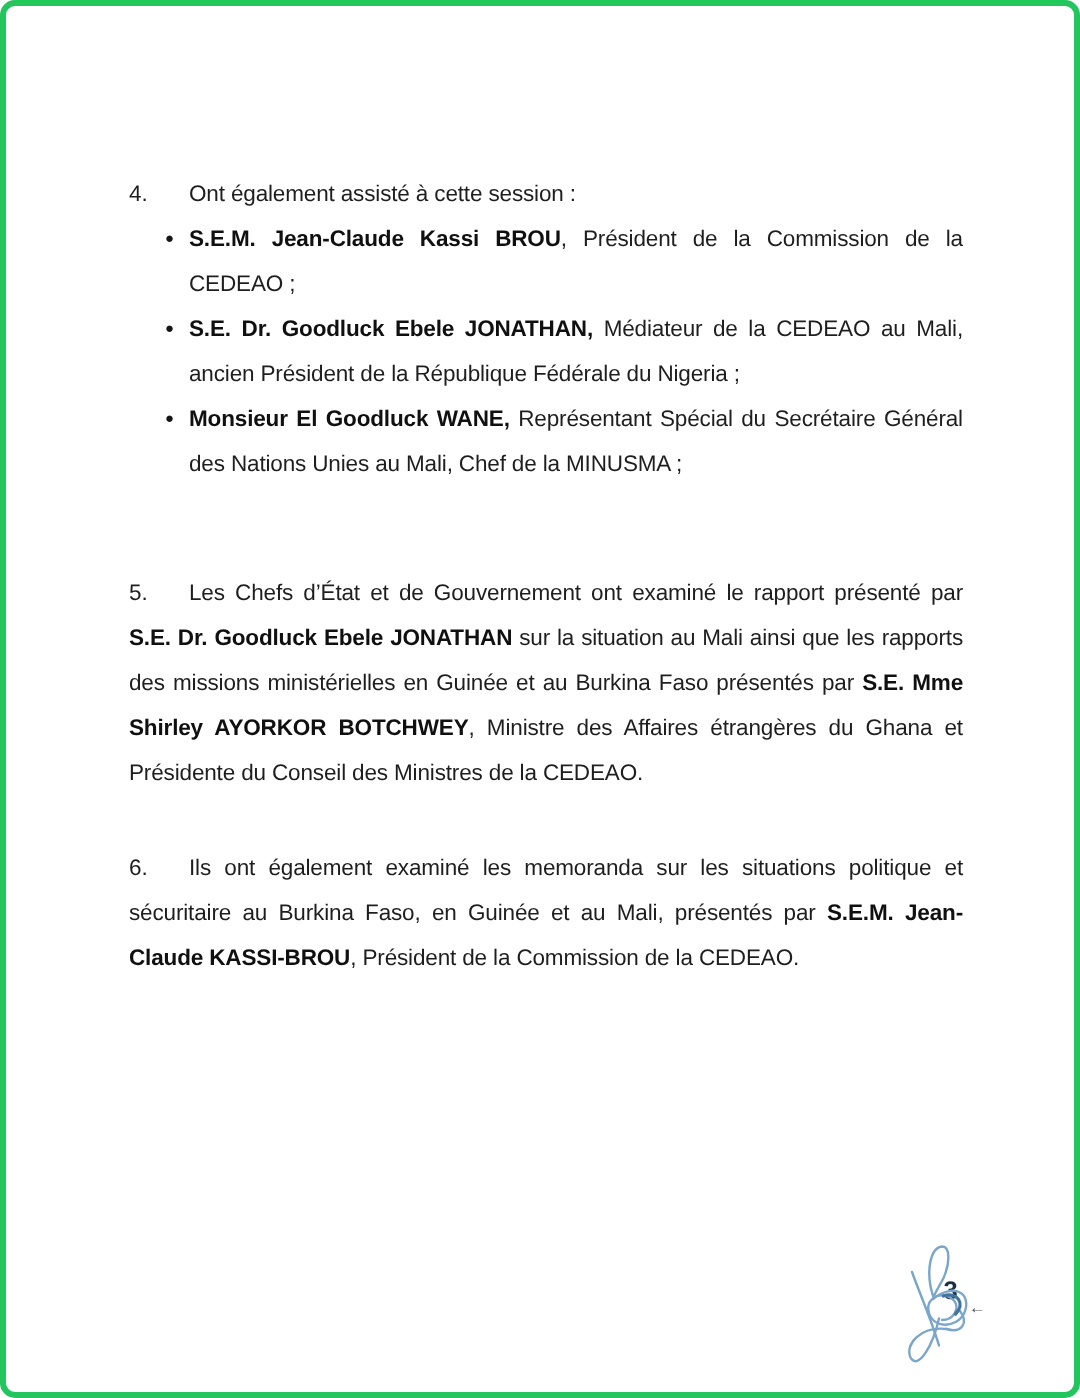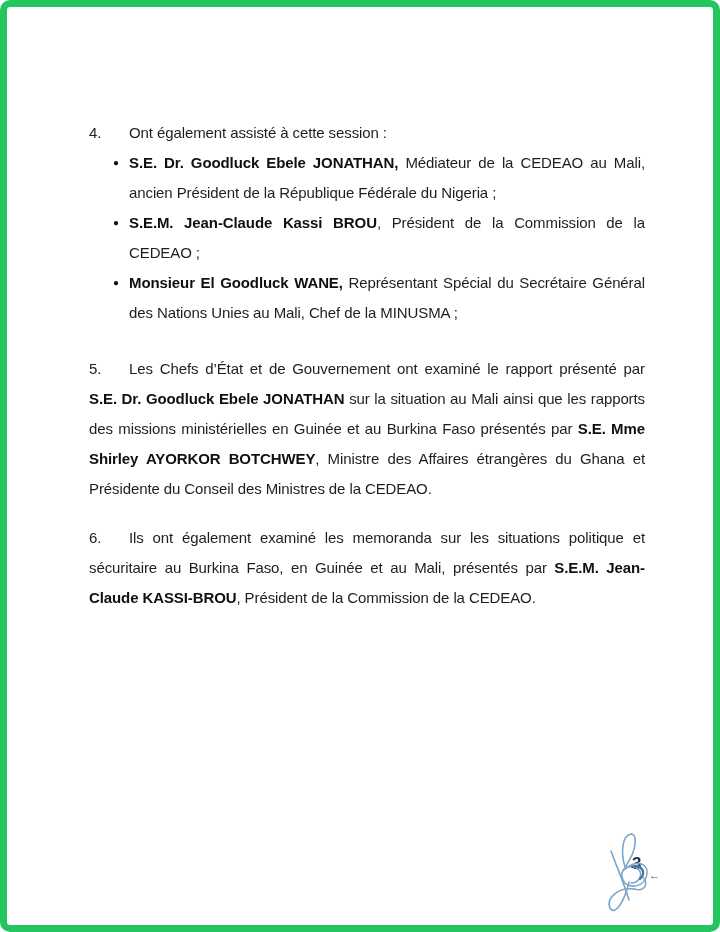--- a/index.html
+++ b/index.html
@@ -2,42 +2,42 @@
 <html><head>
 <meta charset="utf-8">
 <style>
   html, body { margin: 0; padding: 0; background: #ffffff; }
   body { width: 720px; height: 932px; position: relative; overflow: hidden; }
 
   .page {
     position: absolute; inset: 0;
     box-sizing: border-box;
     background: #ffffff;
-    border: 7px solid #22c55e;
+    border: 4px solid #22c55e;
     border-radius: 10px;
     overflow: hidden;
     font-family: "Liberation Sans", "DejaVu Sans", sans-serif;
     color: #1e1e1e;
   }
 
   .content {
     position: absolute;
     left: 82px; top: 111px;
     width: 556px;
     font-size: 15px;
     line-height: 30px;
     letter-spacing: -0.1px;
     text-align: justify;
   }
 
   .para { margin: 0; }
   .para .num { display: inline-block; width: 40px; letter-spacing: 0; }
 
-  #p5 { margin-top: 26px; }
-  #p6 { margin-top: 19px; }
+  #p5 { margin-top: 56px; }
+  #p6 { margin-top: 33px; }
 
   .bullet-item {
     position: relative;
     padding-left: 40px;
     margin: 0;
   }
   .bullet-item::before {
     content: "●";
     position: absolute;
     left: 24px; top: 0;
@@ -71,22 +71,22 @@
     color: #4a4f55;
   }
 </style>
 </head>
 <body>
 
 <div class="page">
 
   <div class="content">
       <div id="p4" class="para"><span class="num">4.</span><span><span>Ont également assisté à cette session :</span></span></div>
+      <div id="b2" class="bullet-item"><span><b>S.E.M. Jean-Claude Kassi BROU</b><span>, Président de la Commission de la CEDEAO ;</span></span></div>
       <div id="b1" class="bullet-item"><span><b>S.E. Dr. Goodluck Ebele JONATHAN,</b><span> Médiateur de la CEDEAO au Mali, ancien Président de la République Fédérale du Nigeria ;</span></span></div>
-      <div id="b2" class="bullet-item"><span><b>S.E.M. Jean-Claude Kassi BROU</b><span>, Président de la Commission de la CEDEAO ;</span></span></div>
       <div id="b4" class="bullet-item"><span><b>Monsieur El Goodluck WANE,</b><span> Représentant Spécial du Secrétaire Général des Nations Unies au Mali, Chef de la MINUSMA ;</span></span></div>
       <div id="p5" class="para"><span class="num">5.</span><span><span>Les Chefs d’État et de Gouvernement ont examiné le rapport présenté par </span><b>S.E. Dr. Goodluck Ebele JONATHAN</b><span> sur la situation au Mali ainsi que les rapports des missions ministérielles en Guinée et au Burkina Faso présentés par </span><b>S.E. Mme Shirley AYORKOR BOTCHWEY</b><span>, Ministre des Affaires étrangères du Ghana et Présidente du Conseil des Ministres de la CEDEAO.</span></span></div>
       <div id="p6" class="para"><span class="num">6.</span><span><span>Ils ont également examiné les memoranda sur les situations politique et sécuritaire au Burkina Faso, en Guinée et au Mali, présentés par </span><b>S.E.M. Jean-Claude KASSI-BROU</b><span>, Président de la Commission de la CEDEAO.</span></span></div>
     </div>
 
   <div class="signature-wrap">
     <div class="page-number">3</div>
     <div class="arrow-mark">←</div>
     <svg class="signature-svg" width="70" height="95" viewBox="0 0 70 95" fill="none">
       <g stroke="#7ba6c9" stroke-width="1.6" stroke-linecap="round" fill="none">

